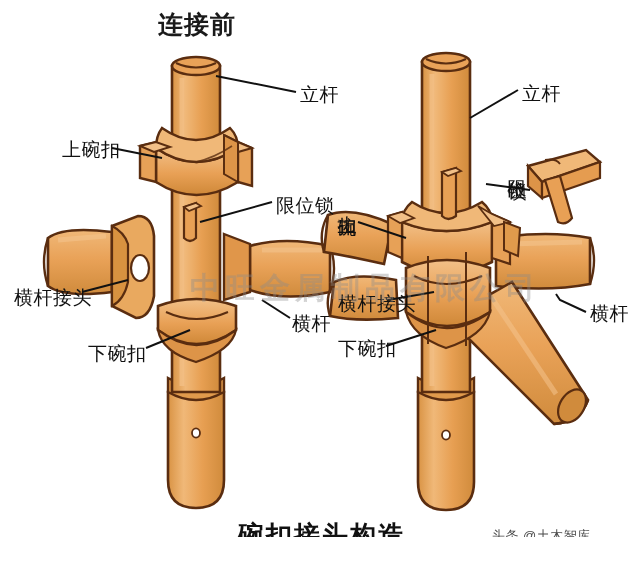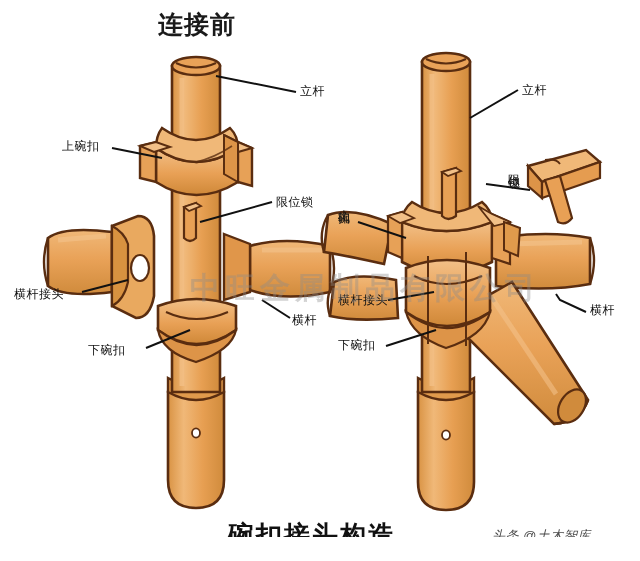--- a/index.html
+++ b/index.html
@@ -30,53 +30,52 @@
     font-weight: bold;
     color: #1a1a1a;
     letter-spacing: 1px;
     white-space: nowrap;
   }
   #title-before { left: 158px; top: 8px; }
   #title-after  { left: 408px; top: 8px; }
 
   .caption {
     position: absolute;
-    left: 228px;
+    left: 238px;
     top: 518px;
     font-size: 26px;
     font-weight: bold;
     color: #111111;
     letter-spacing: 2px;
     white-space: nowrap;
   }
   .watermark-bottom {
     position: absolute;
     left: 492px;
     top: 527px;
     font-size: 13px;
     color: #4a4a4a;
     white-space: nowrap;
     letter-spacing: 0.5px;
-    font-style: italic;
   }
   .watermark-center {
     position: absolute;
     left: 150px;
     top: 268px;
     font-size: 30px;
     font-weight: bold;
     color: rgba(140,140,140,0.38);
     letter-spacing: 5px;
     white-space: nowrap;
     pointer-events: none;
     margin-left: 40px;
   }
   .label {
     position: absolute;
-    font-size: 12px;
+    font-size: 19px;
     color: #111111;
     white-space: nowrap;
     letter-spacing: 0.5px;
     line-height: 1.05;
   }
   .label.vert {
     writing-mode: vertical-rl;
     text-orientation: upright;
     white-space: nowrap;
     letter-spacing: 1px;

